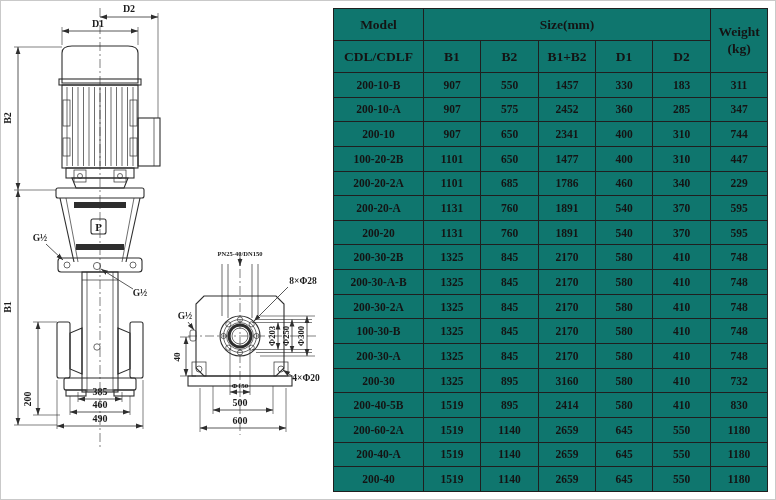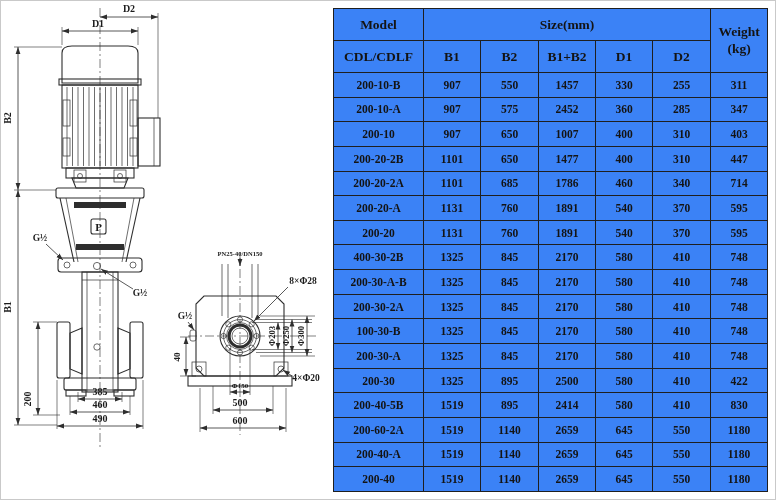--- a/index.html
+++ b/index.html
@@ -18,21 +18,21 @@
   .thin{stroke:#2e2e2e;stroke-width:0.7;fill:none;}
   .cl{stroke:#2e2e2e;stroke-width:0.6;fill:none;stroke-dasharray:9 3 2 3;}
   .ext{stroke:#2e2e2e;stroke-width:0.6;fill:none;}
   .dim-line{stroke:#2e2e2e;stroke-width:0.8;fill:none;marker-start:url(#ar);marker-end:url(#ar);}
   .leader{stroke:#2e2e2e;stroke-width:0.8;fill:none;marker-end:url(#ar);}
   .dark{fill:#2e2e2e;stroke:none;}
   
   #spec-table{
     position:absolute;left:333px;top:8px;width:434px;height:484px;
     border-collapse:collapse;table-layout:fixed;
-    background:#3b82f6;
+    background:#0f766e;
   }
   #spec-table th,#spec-table td{
     border:1px solid #1f1f1f;
     text-align:center;vertical-align:middle;
     color:#141414;
     padding:0;
     overflow:hidden;white-space:nowrap;
   }
   #spec-table thead th{font-size:13.5px;font-weight:bold;height:31px;}
   #spec-table tbody td{font-size:11.5px;font-weight:bold;}
@@ -264,79 +264,79 @@
         <th>D2</th>
       </tr>
     </thead>
     <tbody>
         <tr>
           <td>200-10-B</td>
           <td>907</td>
           <td>550</td>
           <td>1457</td>
           <td>330</td>
-          <td>255</td>
+          <td>183</td>
           <td>311</td>
         </tr>
         <tr>
           <td>200-10-A</td>
           <td>907</td>
           <td>575</td>
           <td>2452</td>
           <td>360</td>
           <td>285</td>
           <td>347</td>
         </tr>
         <tr>
           <td>200-10</td>
           <td>907</td>
           <td>650</td>
-          <td>1007</td>
+          <td>2341</td>
           <td>400</td>
           <td>310</td>
-          <td>403</td>
-        </tr>
-        <tr>
-          <td>200-20-2B</td>
+          <td>744</td>
+        </tr>
+        <tr>
+          <td>100-20-2B</td>
           <td>1101</td>
           <td>650</td>
           <td>1477</td>
           <td>400</td>
           <td>310</td>
           <td>447</td>
         </tr>
         <tr>
           <td>200-20-2A</td>
           <td>1101</td>
           <td>685</td>
           <td>1786</td>
           <td>460</td>
           <td>340</td>
-          <td>714</td>
+          <td>229</td>
         </tr>
         <tr>
           <td>200-20-A</td>
           <td>1131</td>
           <td>760</td>
           <td>1891</td>
           <td>540</td>
           <td>370</td>
           <td>595</td>
         </tr>
         <tr>
           <td>200-20</td>
           <td>1131</td>
           <td>760</td>
           <td>1891</td>
           <td>540</td>
           <td>370</td>
           <td>595</td>
         </tr>
         <tr>
-          <td>400-30-2B</td>
+          <td>200-30-2B</td>
           <td>1325</td>
           <td>845</td>
           <td>2170</td>
           <td>580</td>
           <td>410</td>
           <td>748</td>
         </tr>
         <tr>
           <td>200-30-A-B</td>
           <td>1325</td>
@@ -370,24 +370,24 @@
           <td>845</td>
           <td>2170</td>
           <td>580</td>
           <td>410</td>
           <td>748</td>
         </tr>
         <tr>
           <td>200-30</td>
           <td>1325</td>
           <td>895</td>
-          <td>2500</td>
-          <td>580</td>
-          <td>410</td>
-          <td>422</td>
+          <td>3160</td>
+          <td>580</td>
+          <td>410</td>
+          <td>732</td>
         </tr>
         <tr>
           <td>200-40-5B</td>
           <td>1519</td>
           <td>895</td>
           <td>2414</td>
           <td>580</td>
           <td>410</td>
           <td>830</td>
         </tr>

